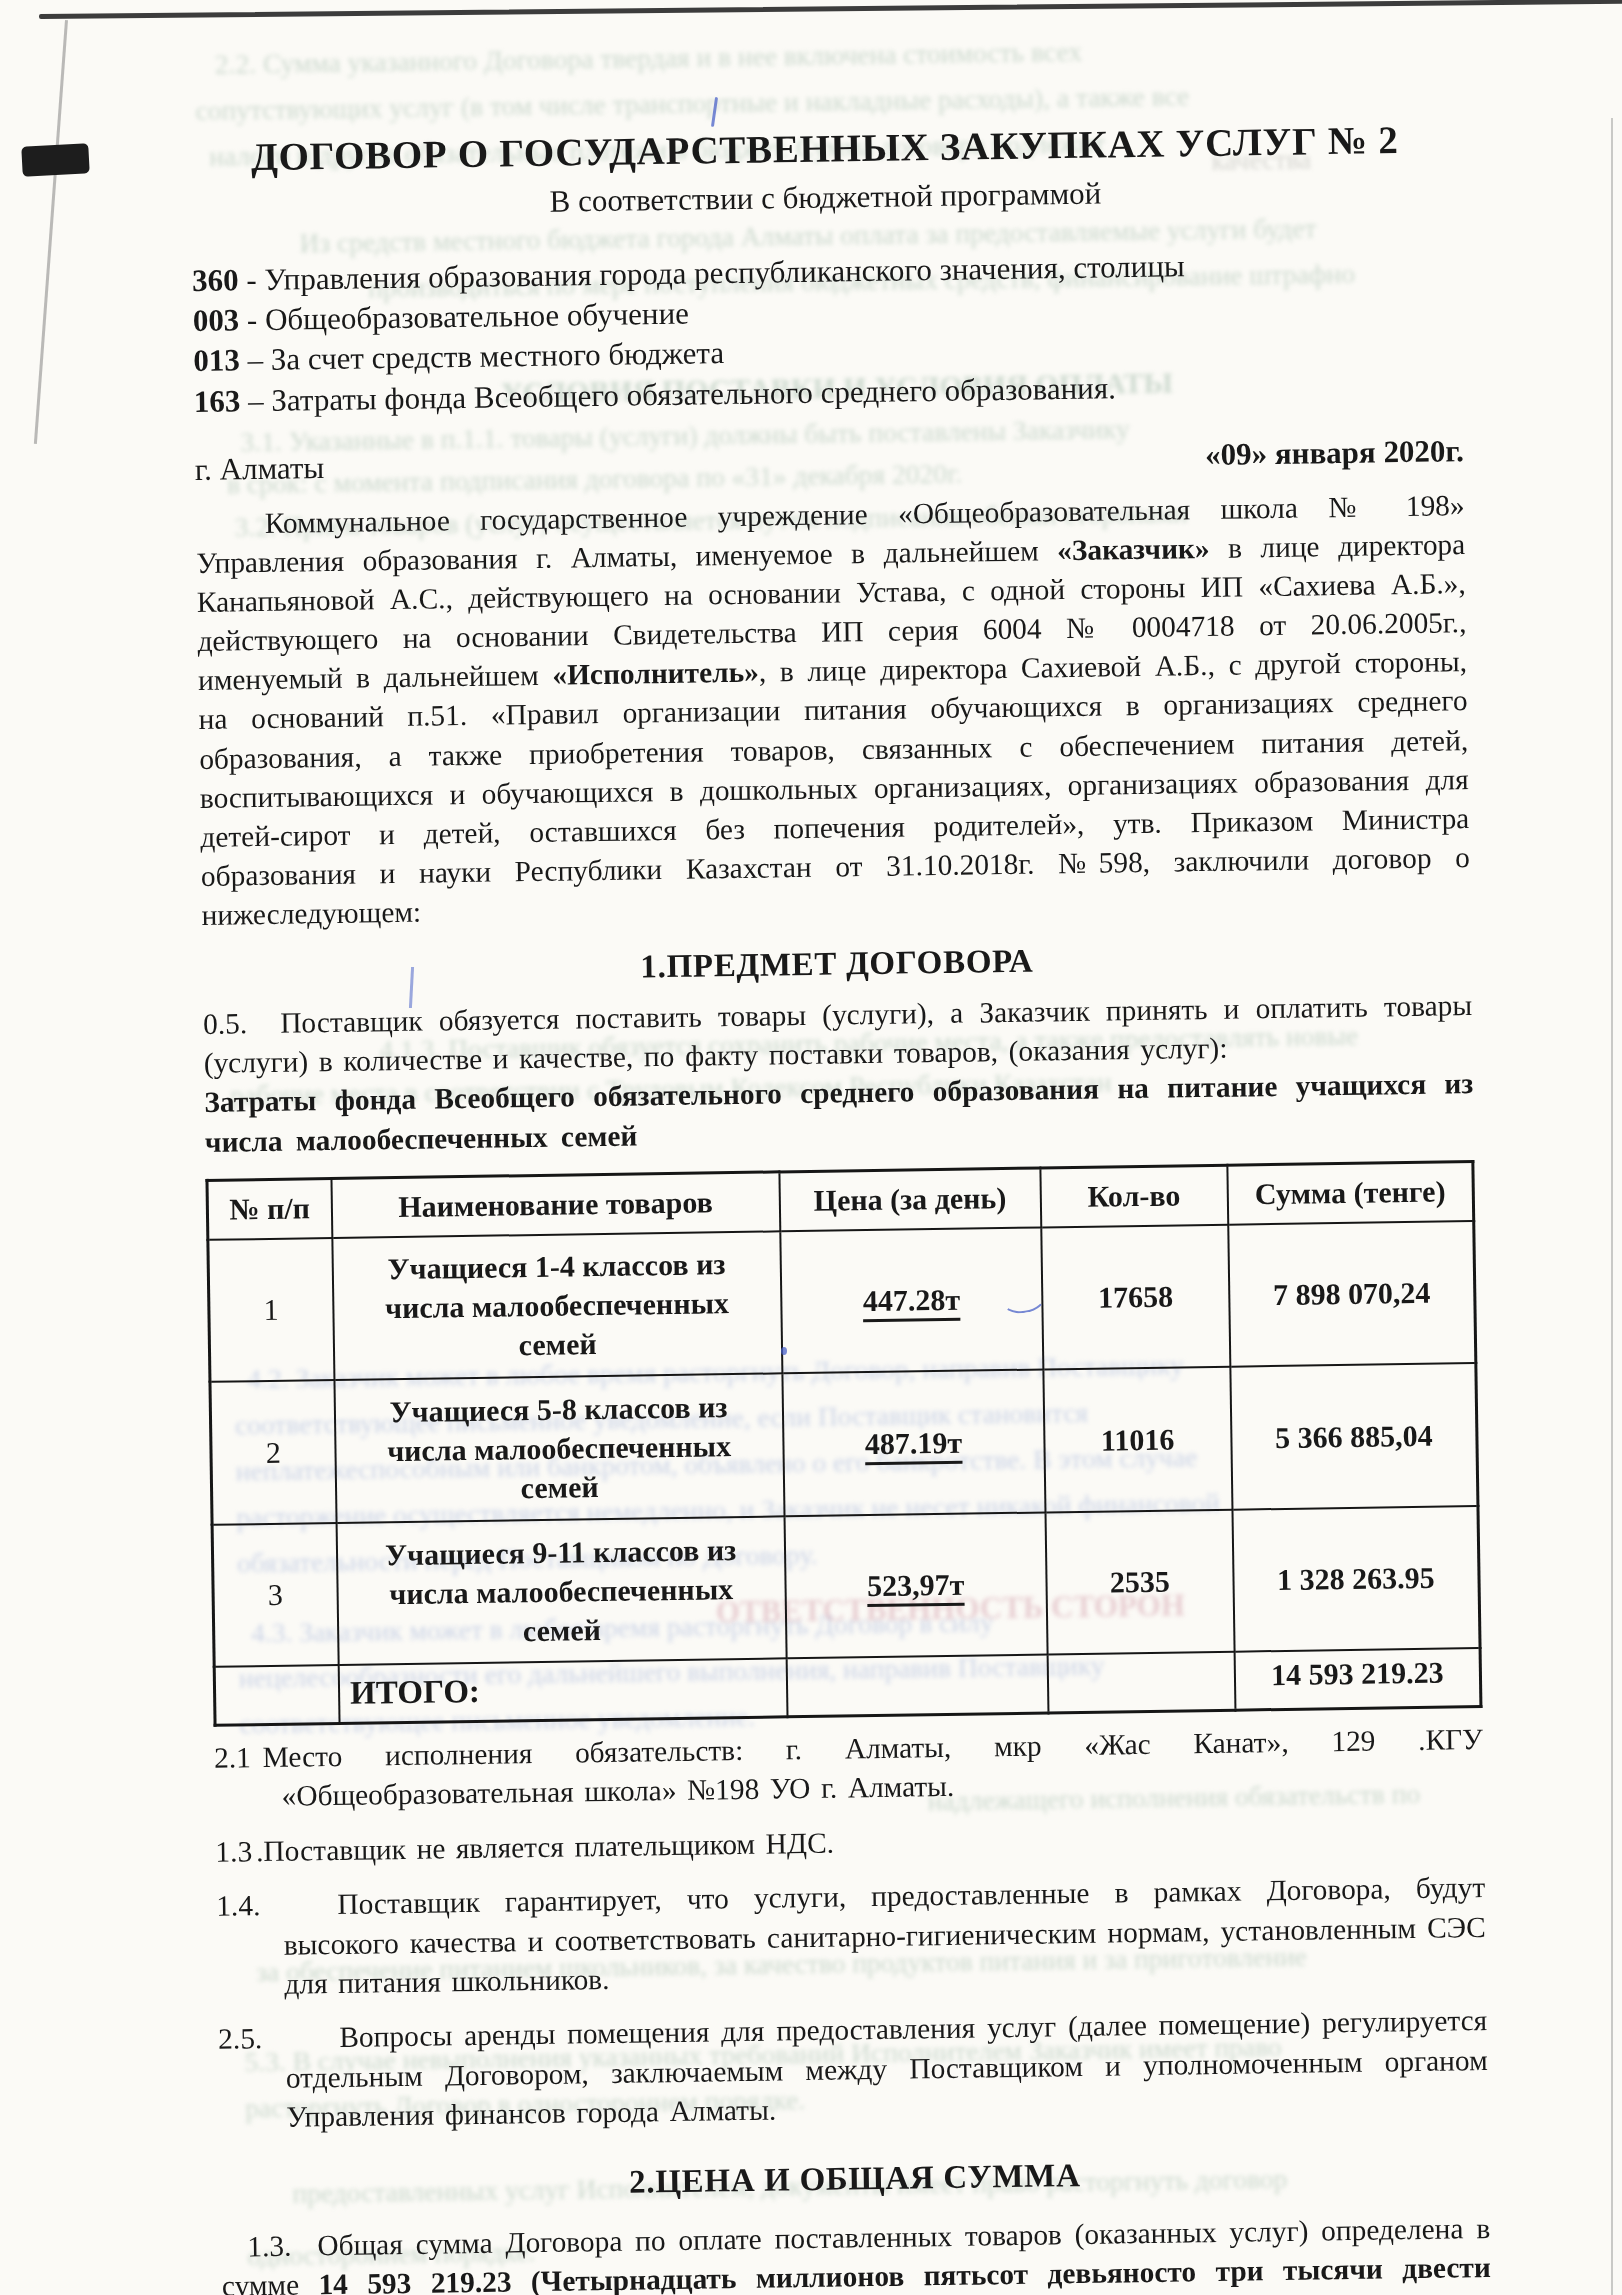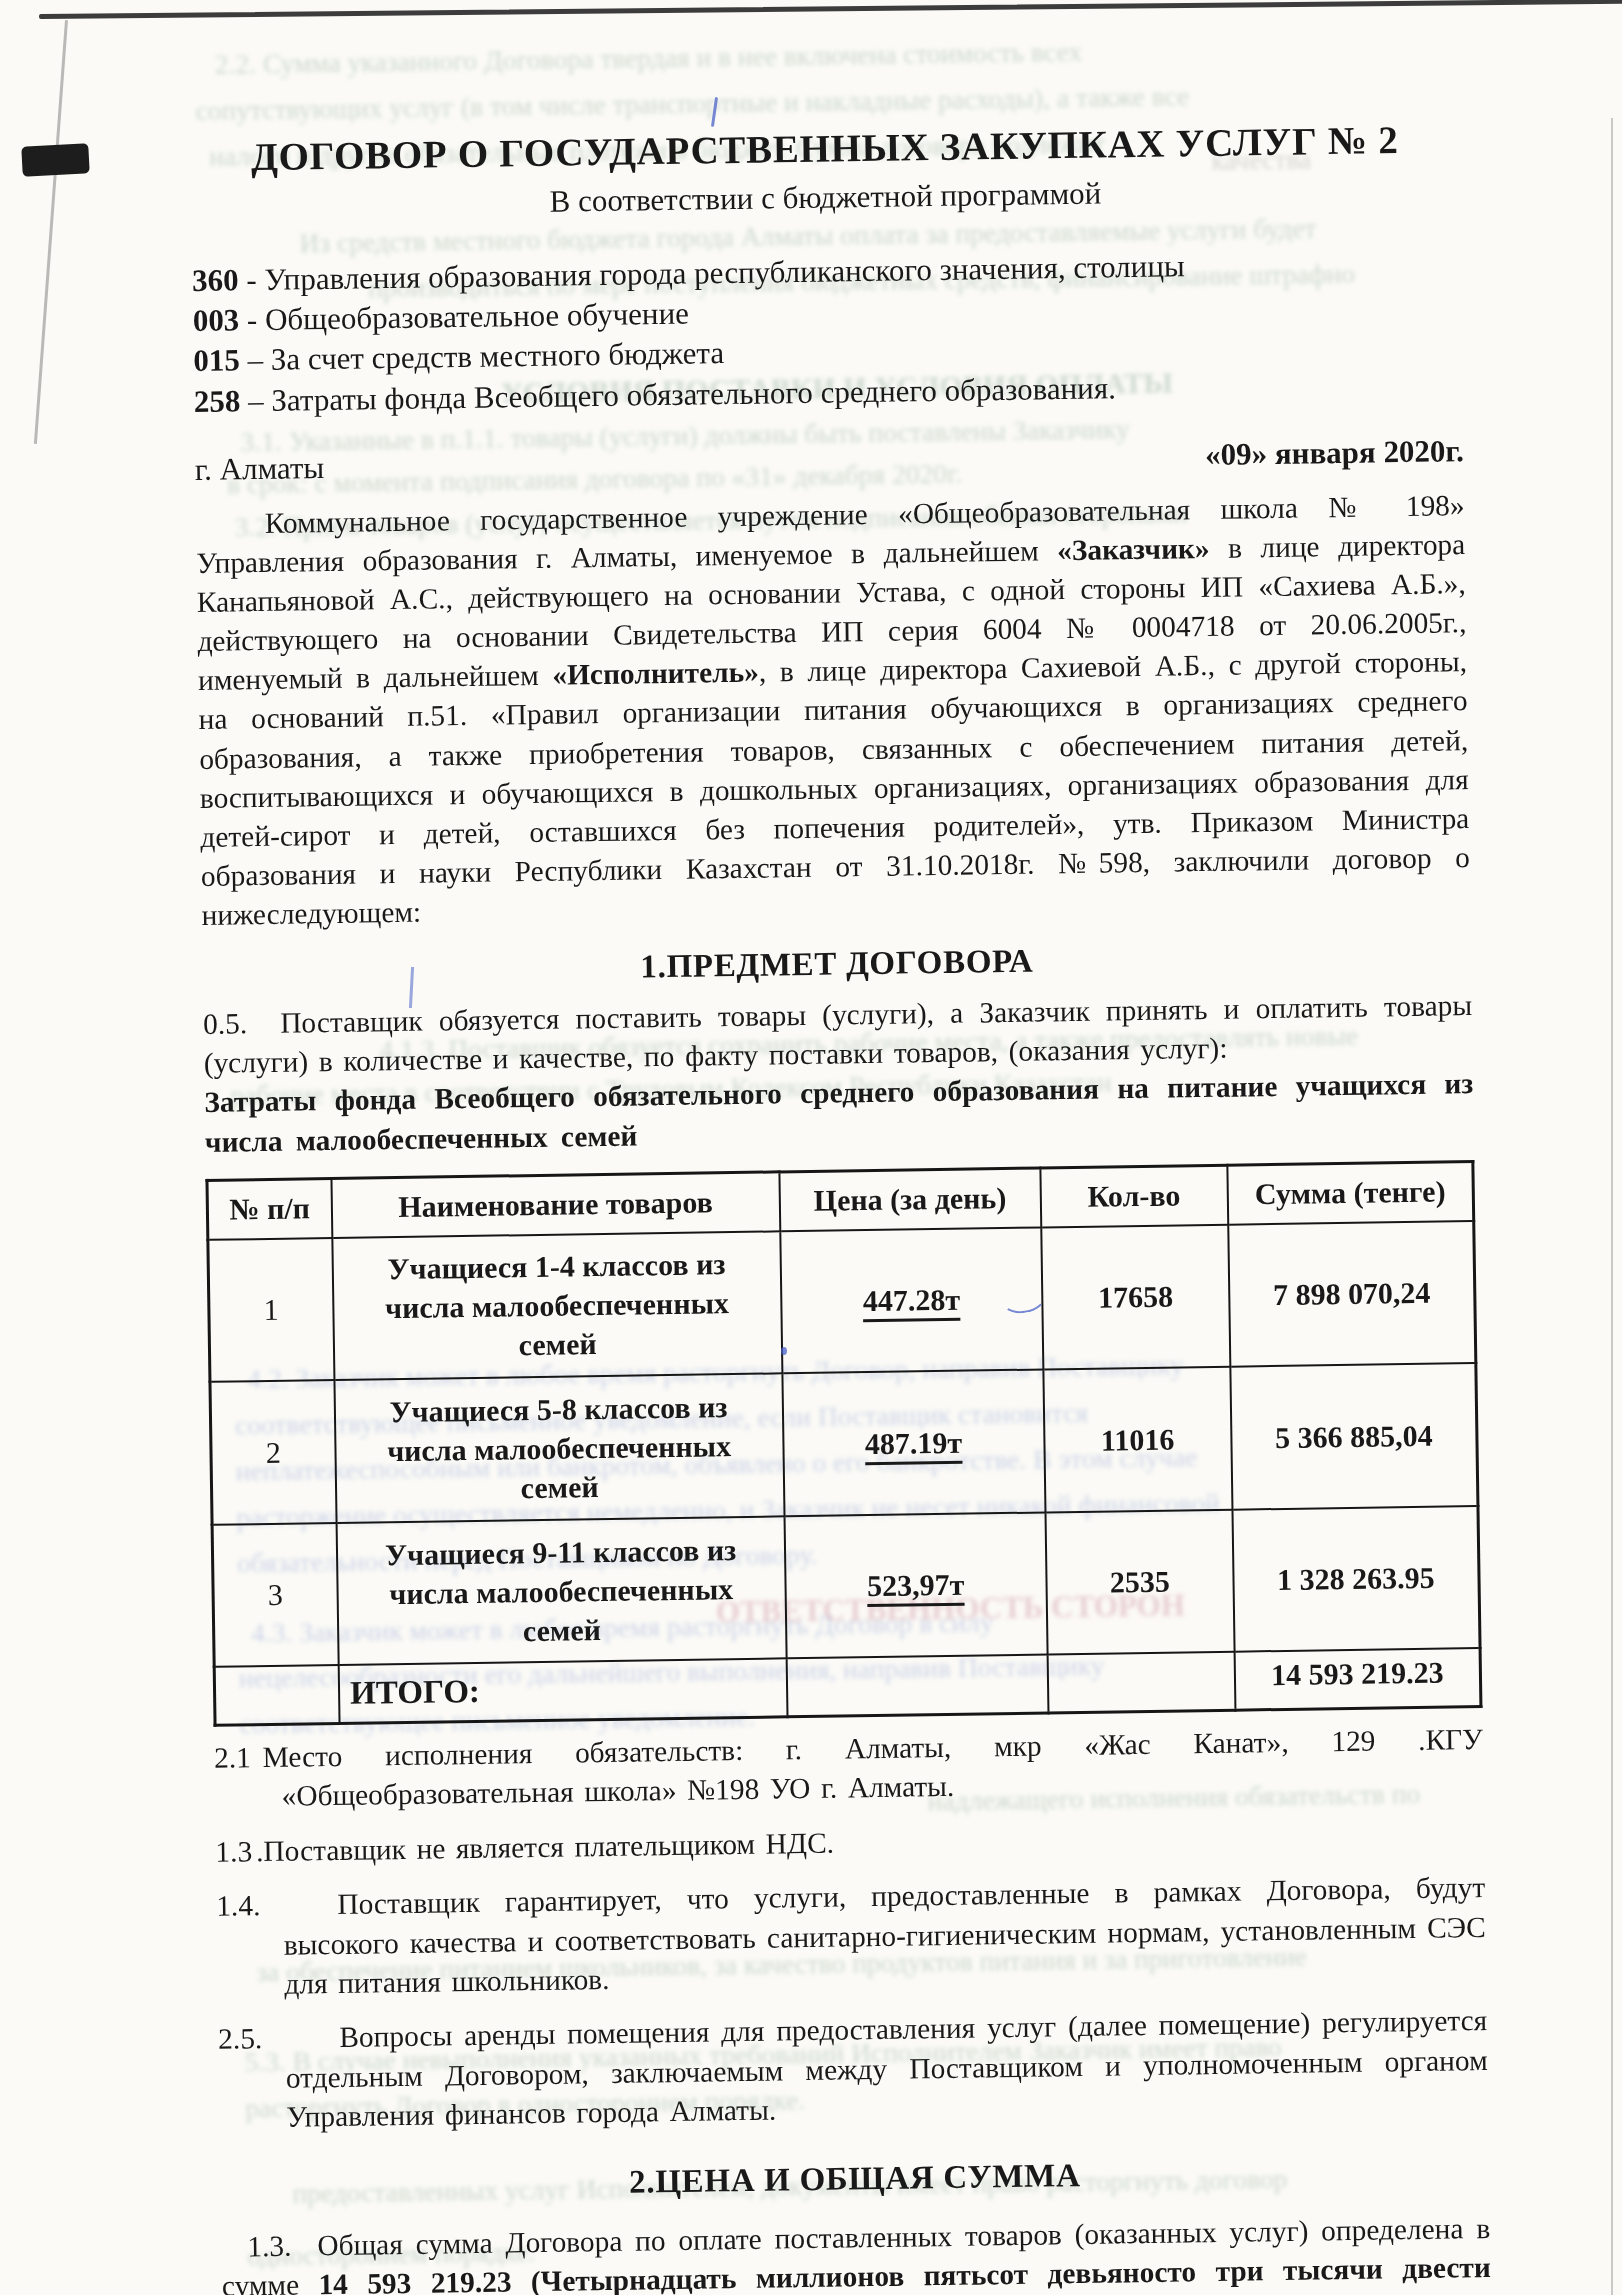--- a/index.html
+++ b/index.html
@@ -103,22 +103,22 @@
   <div class="pen pen-line"></div>
 
   <div class="doc">
 
     <div class="title">ДОГОВОР О ГОСУДАРСТВЕННЫХ ЗАКУПКАХ УСЛУГ № 2</div>
     <div class="subtitle">В соответствии с бюджетной программой</div>
 
     <div class="codes">
       <div><span class="code">360</span><span> - Управления образования города республиканского значения, столицы</span></div>
       <div><span class="code">003</span><span> - Общеобразовательное обучение</span></div>
-      <div><span class="code">015</span><span> – За счет средств местного бюджета</span></div>
-      <div><span class="code">258</span><span> – Затраты фонда Всеобщего обязательного среднего образования.</span></div>
+      <div><span class="code">013</span><span> – За счет средств местного бюджета</span></div>
+      <div><span class="code">163</span><span> – Затраты фонда Всеобщего обязательного среднего образования.</span></div>
     </div>
 
     <div class="cityrow">
       <span>г. Алматы</span>
       <span class="date">«09» января 2020г.</span>
     </div>
 
     <div class="preamble"><span>Коммунальное государственное учреждение «Общеобразовательная школа № 198» Управления образования г. Алматы, именуемое в дальнейшем </span><b>«Заказчик»</b><span> в лице директора Канапьяновой А.С., действующего на основании Устава, с одной стороны ИП «Сахиева А.Б.», действующего на основании Свидетельства ИП серия 6004 № 0004718 от 20.06.2005г., именуемый в дальнейшем </span><b>«Исполнитель»</b><span>, в лице директора Сахиевой А.Б., с другой стороны, на оснований п.51. «Правил организации питания обучающихся в организациях среднего образования, а также приобретения товаров, связанных с обеспечением питания детей, воспитывающихся и обучающихся в дошкольных организациях, организациях образования для детей-сирот и детей, оставшихся без попечения родителей», утв. Приказом  Министра образования и науки Республики Казахстан  от 31.10.2018г. №598, заключили договор о нижеследующем:</span></div>
 
     <div class="h-sec">1.ПРЕДМЕТ ДОГОВОРА</div>

